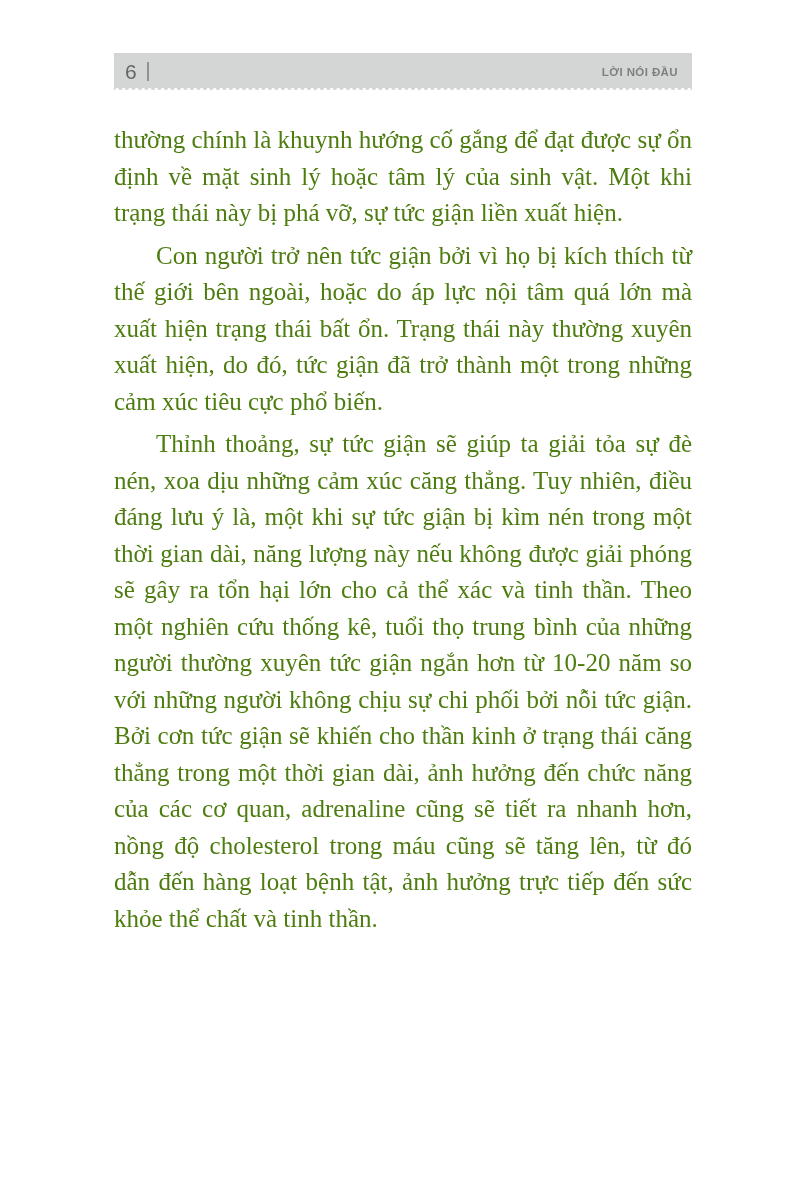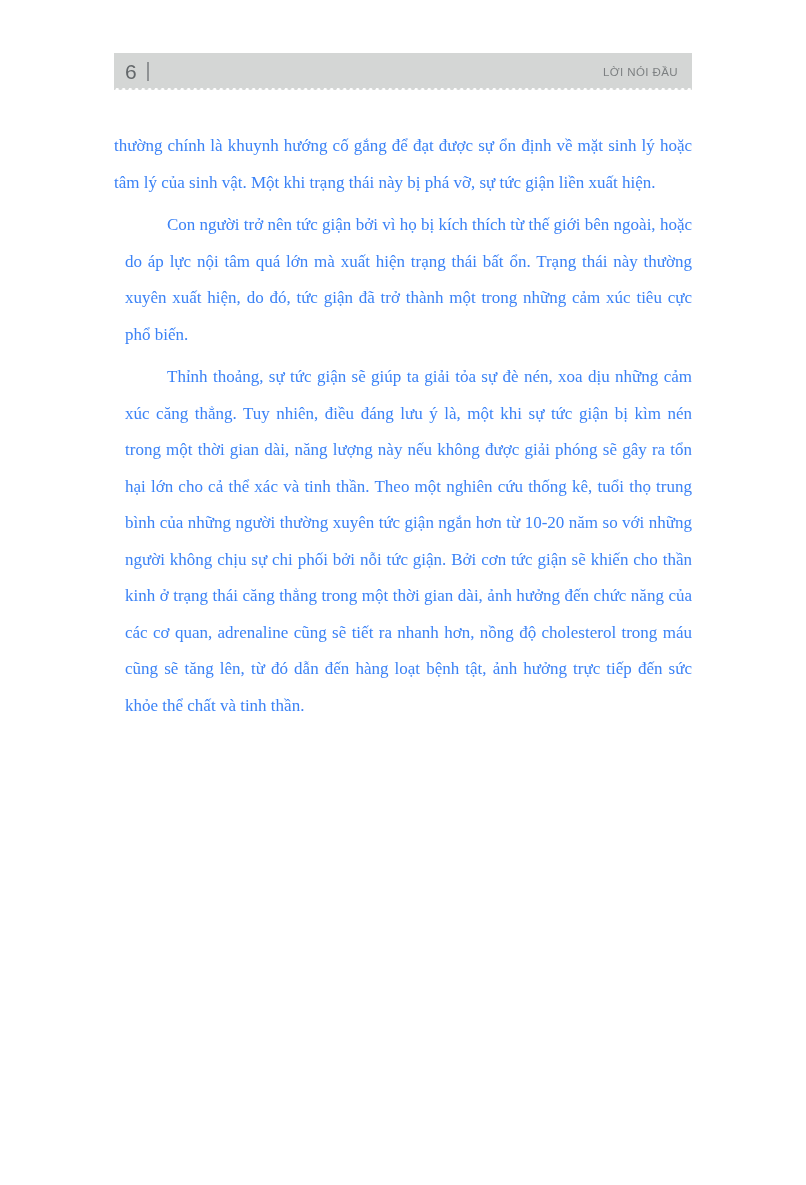--- a/index.html
+++ b/index.html
@@ -49,44 +49,43 @@
   }
   .header-divider {
     width: 2px;
     height: 19px;
     background: #8f9294;
     margin-left: 10px;
   }
   .chapter-title {
     margin-left: auto;
     font-size: 11.5px;
-    font-weight: 400;
+    font-weight: 700;
     letter-spacing: 0.4px;
     color: #7d8082;
     text-transform: uppercase;
   }
 
   
   .body-text {
     position: absolute;
     left: 114px;
-    top: 128px;
+    top: 122px;
     width: 578px;
-    color: #3b82f6;
-    font-size: 17px;
+    color: #4d7c0f;
+    font-size: 25px;
     line-height: 36.5px;
     text-align: justify;
   }
   .body-text p {
     margin: 0 0 6px 0;
     padding: 0;
   }
   .body-text p.indent {
     text-indent: 42px;
-    margin-left: 11px;
   }
 </style>
 </head>
 <body>
 
 <div class="page">
 
   <div class="header-bar">
     <span class="page-number">6</span>
     <span class="header-divider"></span>

